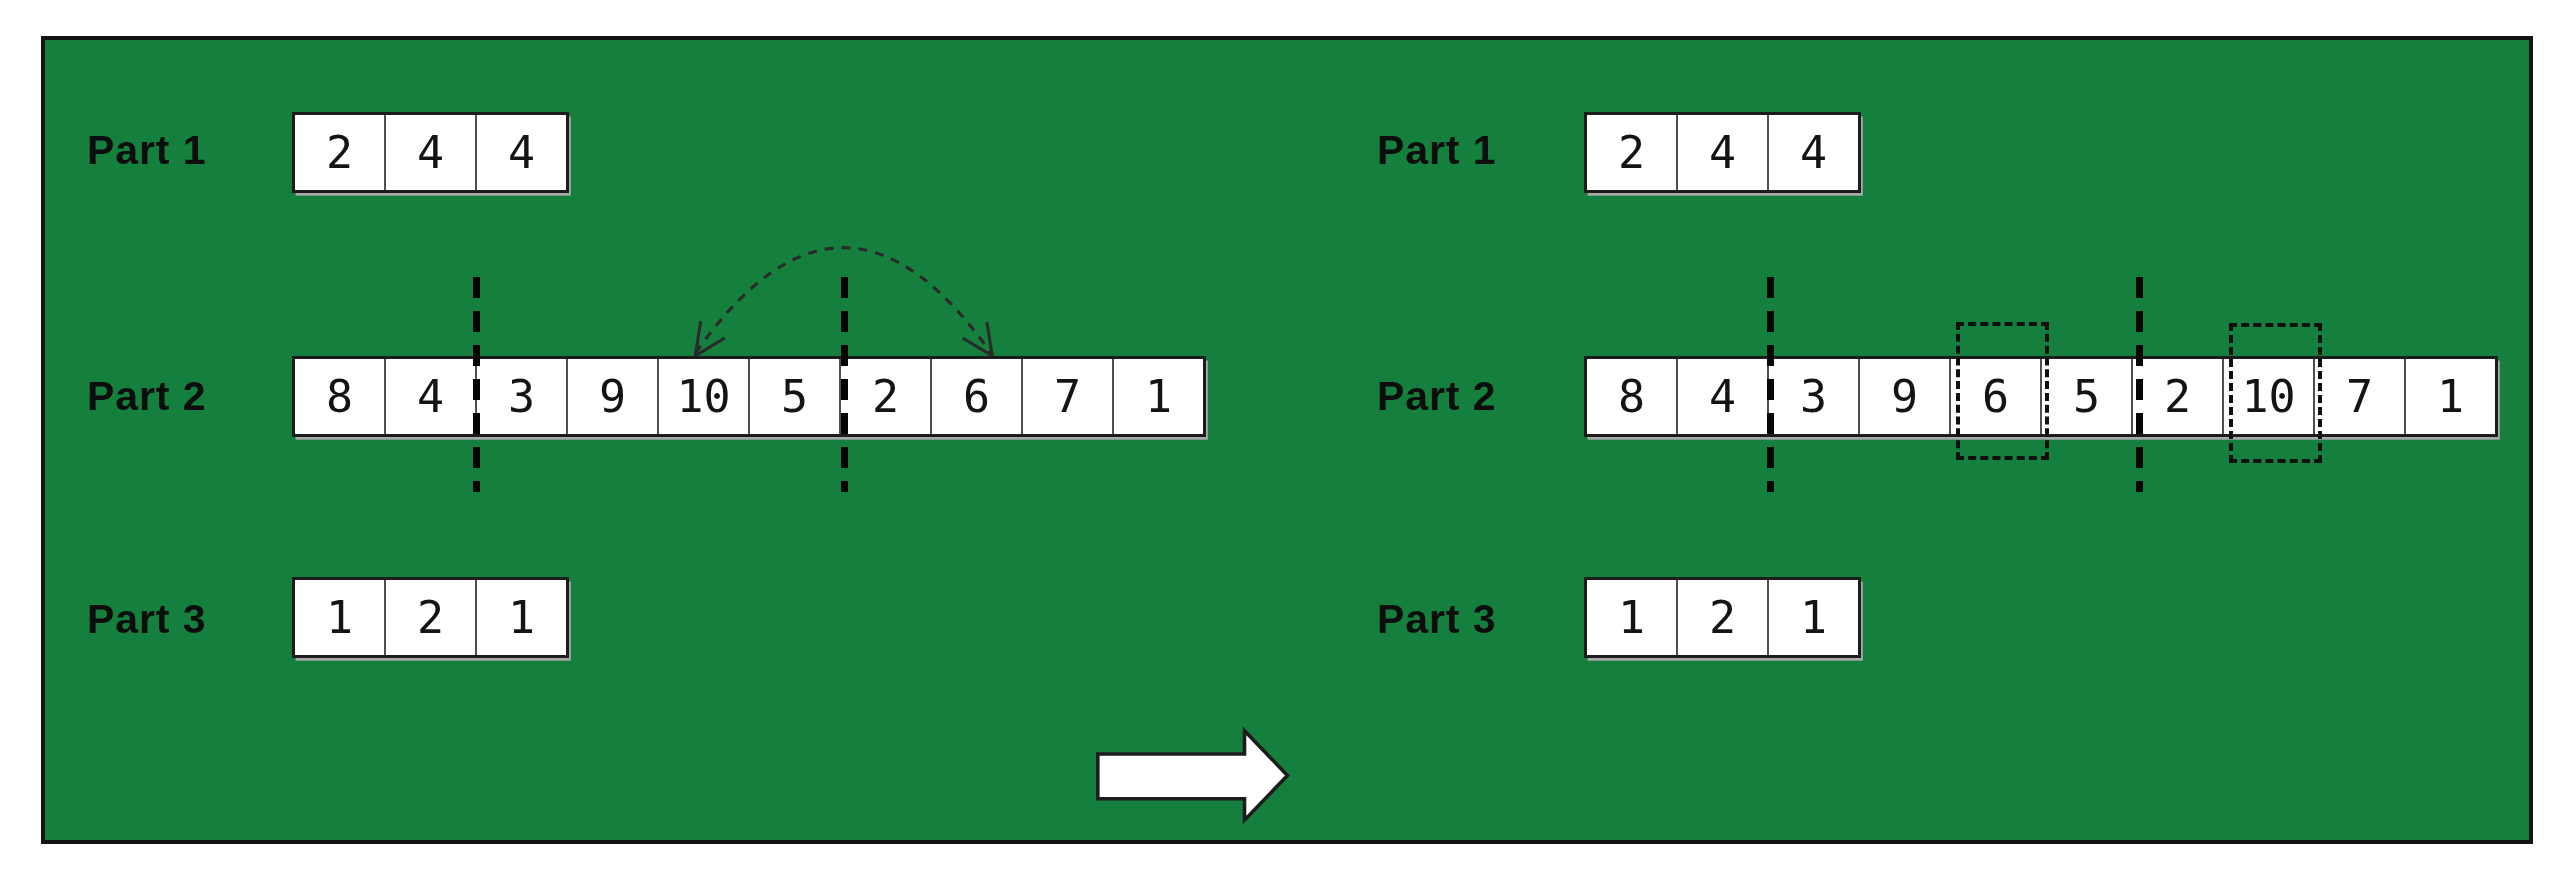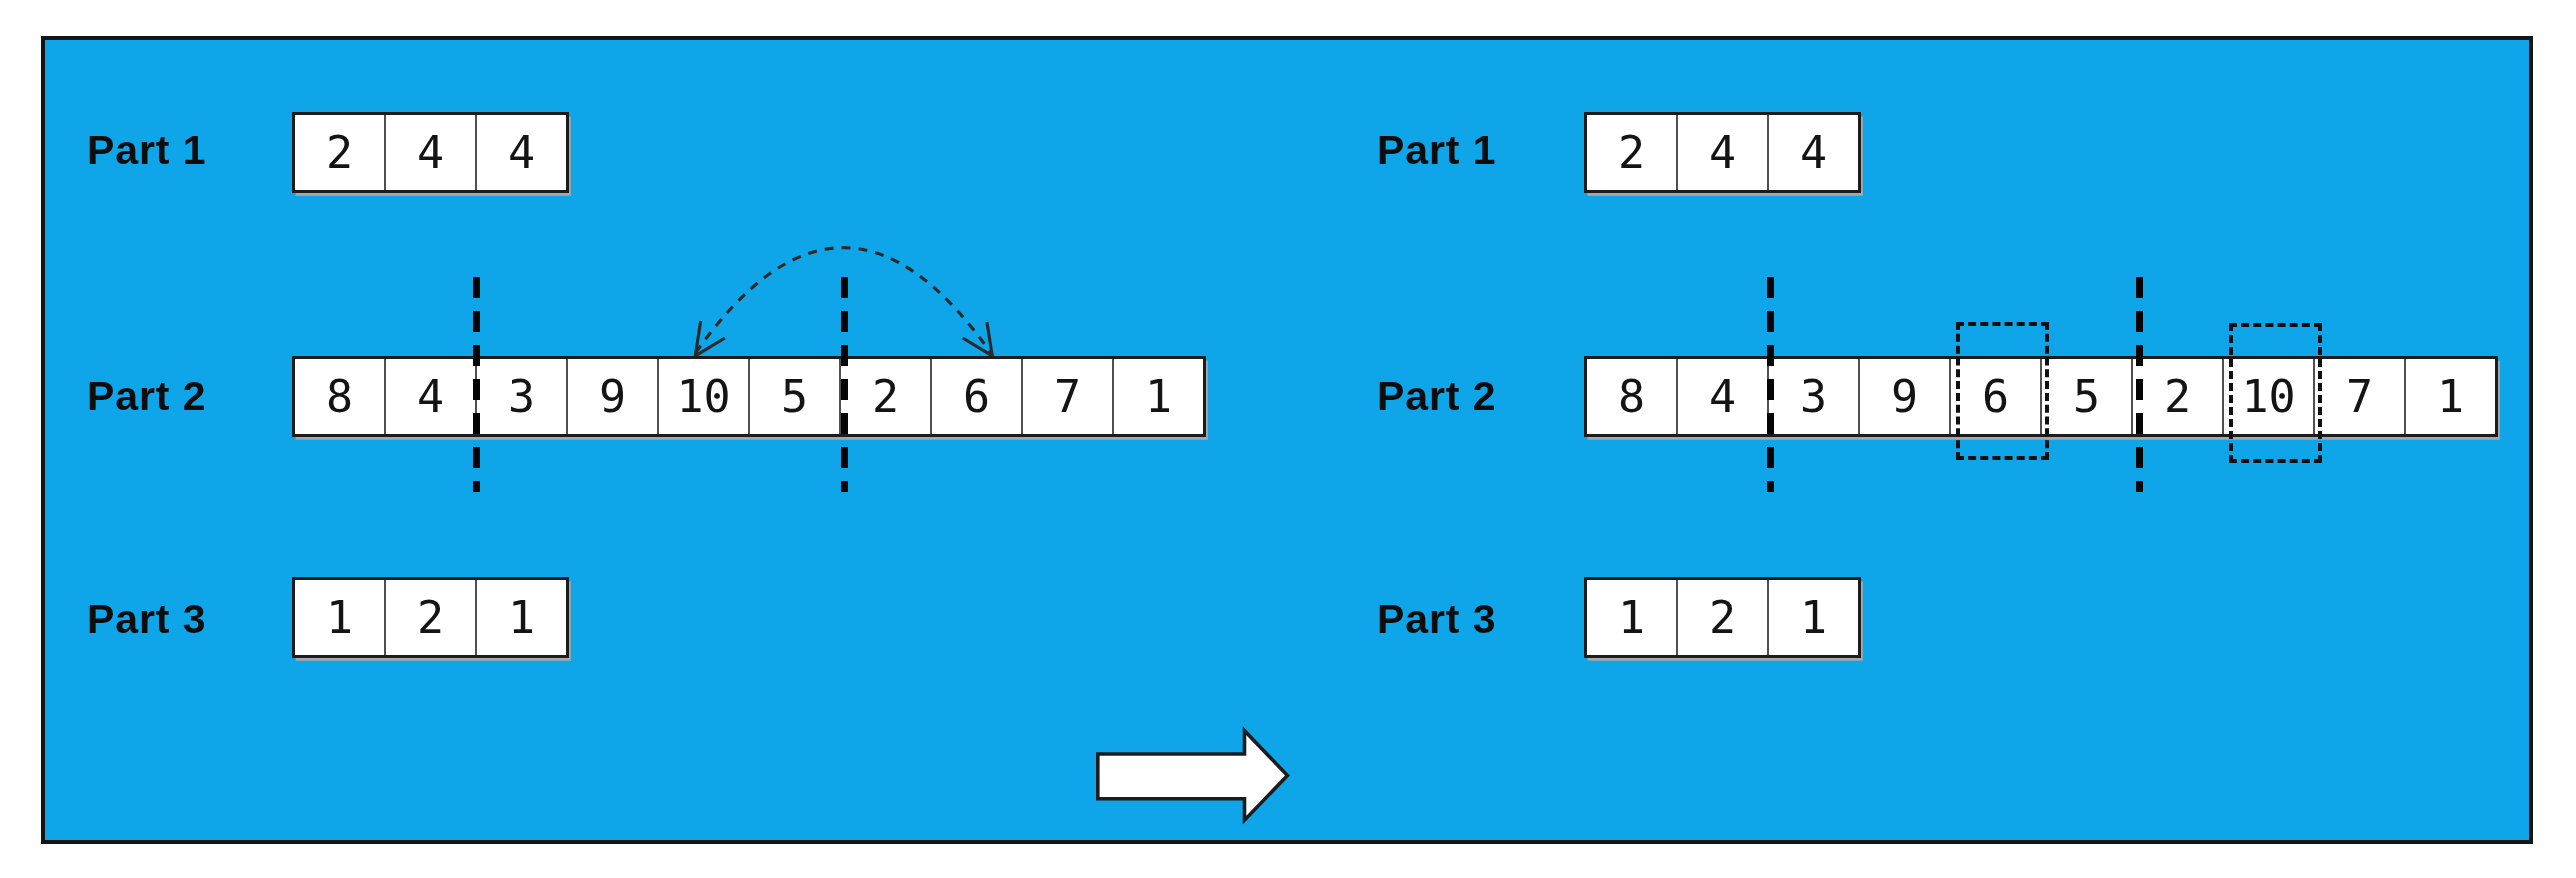--- a/index.html
+++ b/index.html
@@ -2,21 +2,21 @@
 <html style="font-size:14.3px"><head>
 <meta charset="utf-8">
 <style>
   html,body{margin:0;padding:0;background:#ffffff;}
   .canvas{
     position:relative;width:2576px;height:878px;background:#ffffff;overflow:hidden;
     font-family:"Liberation Sans",sans-serif;
   }
   .frame{
     position:absolute;left:41px;top:36px;width:2484px;height:800px;
-    border:4.5px solid #141414;background:#0ea5e9;
+    border:4.5px solid #141414;background:#15803d;
   }
   .row-label{
     position:absolute;font-size:41px;font-weight:bold;color:#0d0d0d;
     letter-spacing:0.9px;white-space:nowrap;line-height:43px;
   }
   .array{
     position:absolute;display:flex;background:#ffffff;
     border:3.6px solid #1c1c1c;box-shadow:2.7px 3.6px 0 -0.9px #a8a8a8;
   }
   .cell{

